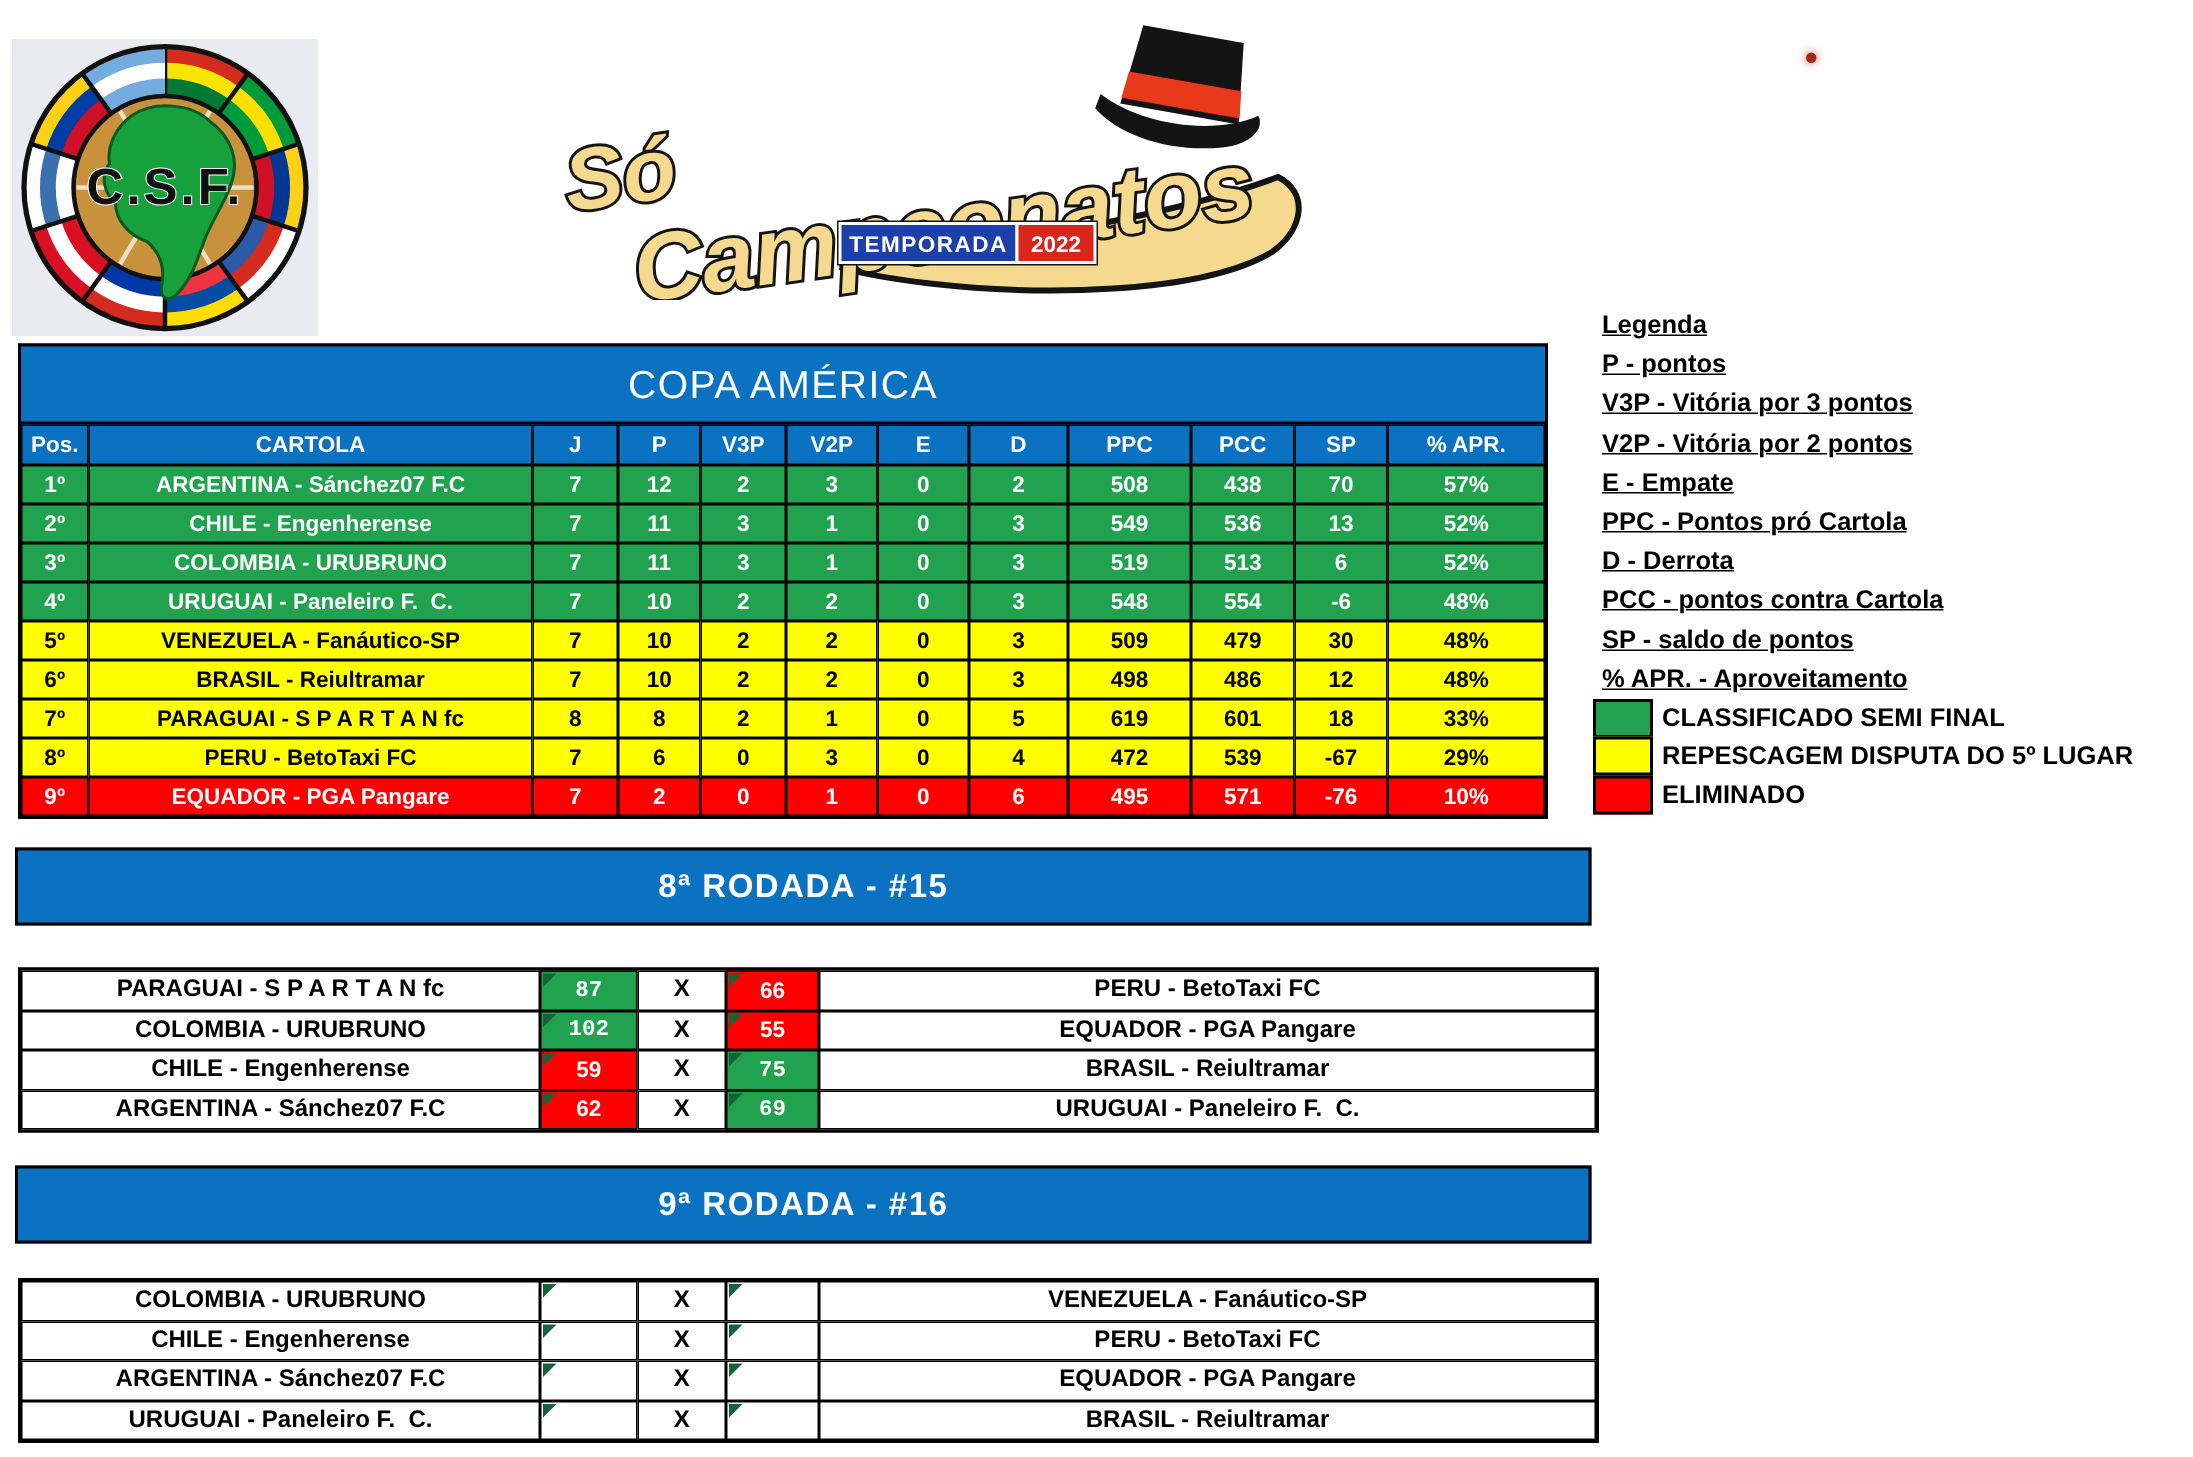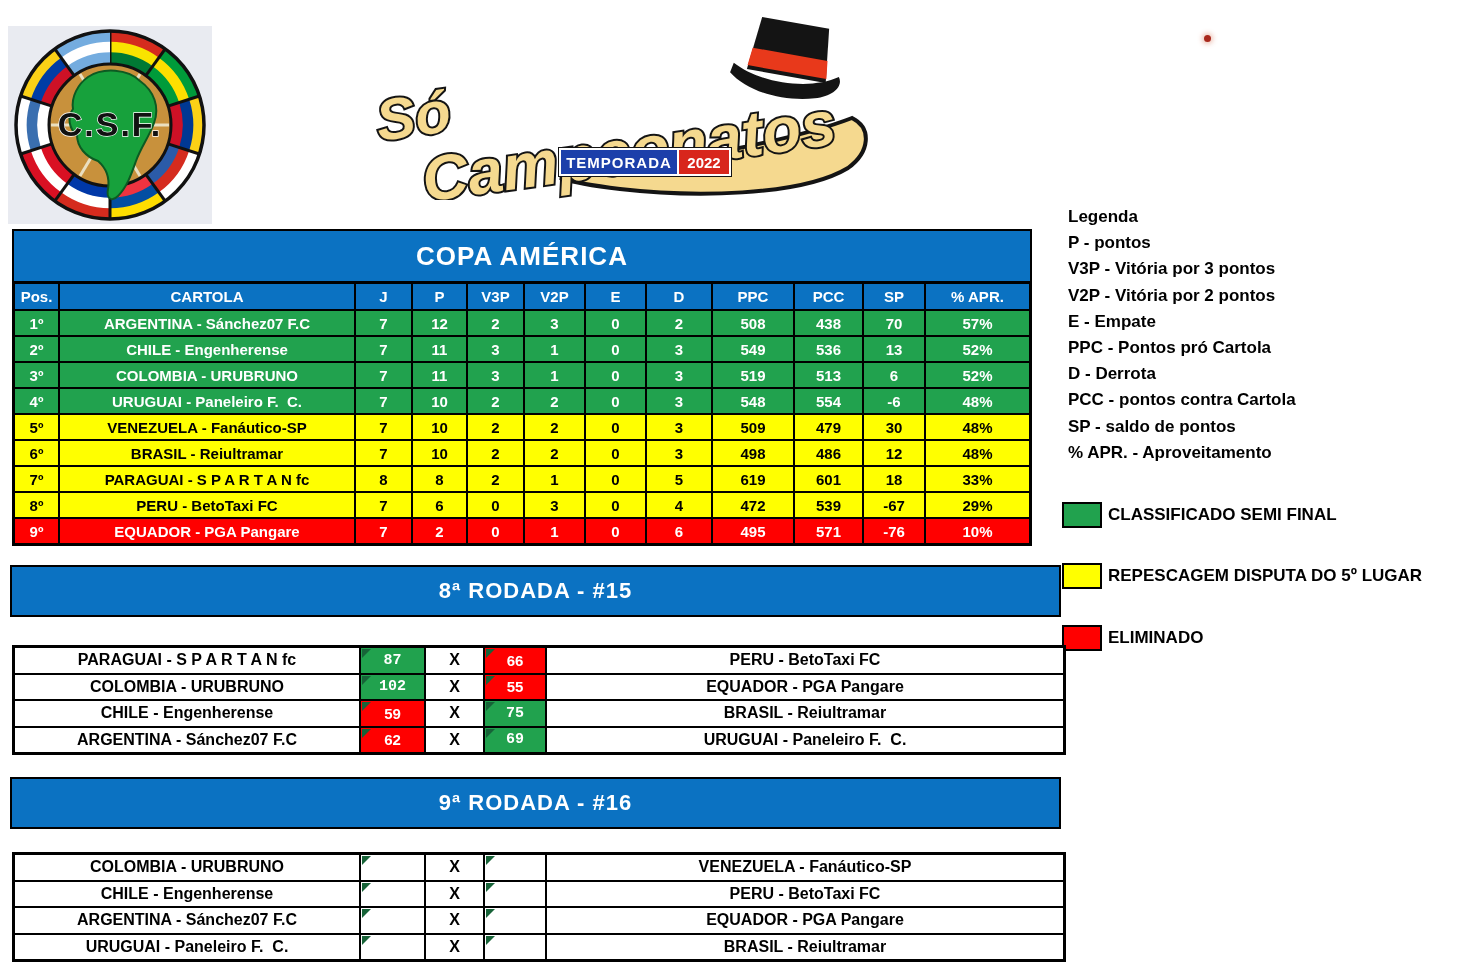--- a/index.html
+++ b/index.html
@@ -8,34 +8,34 @@
 
   
   .csf{position:absolute;left:8px;top:26px;width:204px;height:197px;}
   .soc{position:absolute;left:360px;top:0px;width:530px;height:200px;}
   .red-dot{position:absolute;left:1204px;top:35px;width:7px;height:7px;border-radius:50%;
            background:#a8281c;box-shadow:0 0 5px 2px rgba(214,120,90,.45);}
 
   
   .standings{position:absolute;left:12px;top:229px;width:1016px;border:2px solid #000;background:#000;}
   .st-title{height:50px;background:#0B72C2;color:#fff;display:flex;align-items:center;justify-content:center;
-            font-size:26px;font-weight:bold;letter-spacing:1px;border-bottom:2px solid #000;}
+            font-size:26px;font-weight:normal;letter-spacing:1px;border-bottom:2px solid #000;}
   .st-row{display:grid;grid-template-columns:45px 296px 57px 55px 57px 61px 61px 66px 82px 69px 62px 1fr;}
   .st-row .cell{border:1px solid #000;display:flex;align-items:center;justify-content:center;
                 font-weight:bold;font-size:15px;height:24px;white-space:pre;overflow:hidden;}
   #st-header .cell{background:#0B72C2;color:#fff;height:25px;}
   .row-green .cell{background:#21A24E;color:#fff;}
   .row-yellow .cell{background:#FFFF00;color:#000;}
   .row-red .cell{background:#FF0000;color:#fff;}
 
   
-  .legend{position:absolute;left:1068px;top:204px;width:392px;}
+  .legend{position:absolute;left:1068px;top:204px;width:392px;text-decoration:underline;}
   .lg-line{height:26.2px;display:flex;align-items:center;font-weight:bold;font-size:17px;color:#000;white-space:pre;}
   .lg-keys{position:absolute;left:-6px;top:262px;}
-  .lg-key-row{display:flex;align-items:center;height:26px;margin-top:36px;}
+  .lg-key-row{display:flex;align-items:center;height:26px;}
   .lg-swatch{width:40px;height:26px;border:2px solid #000;box-sizing:border-box;flex:0 0 40px;}
   .lg-key-row + .lg-key-row .lg-swatch{margin-top:-2px;}
   .lg-key-label{font-weight:bold;font-size:17px;padding-left:6px;white-space:pre;}
   .lg-key-row + .lg-key-row .lg-key-label{margin-top:-2px;text-align:right;}
 
   
   .banner{position:absolute;left:10px;width:1051px;height:52px;background:#0B72C2;border:2px solid #000;
           box-sizing:border-box;color:#fff;display:flex;align-items:center;justify-content:center;
           font-size:22px;font-weight:bold;letter-spacing:1px;}
   .banner-a{top:565px;}

